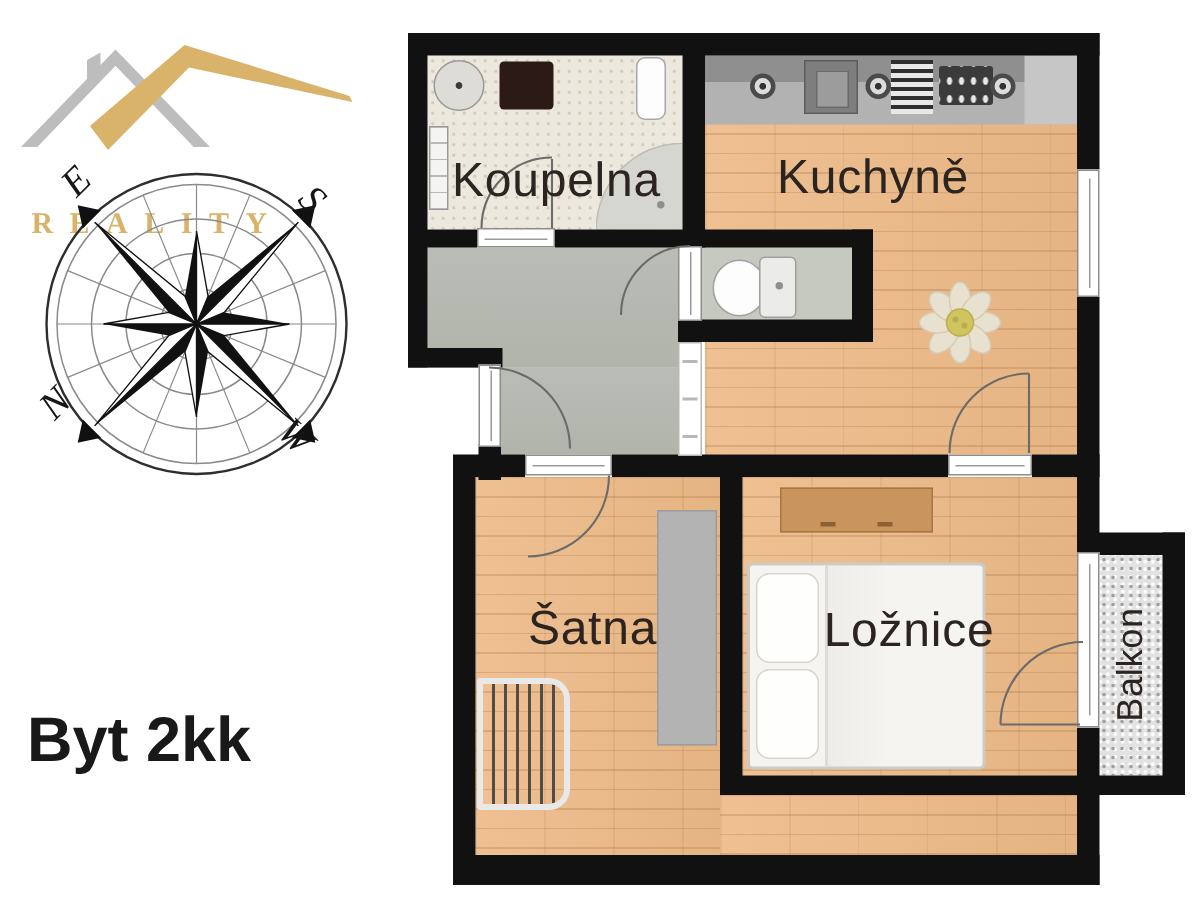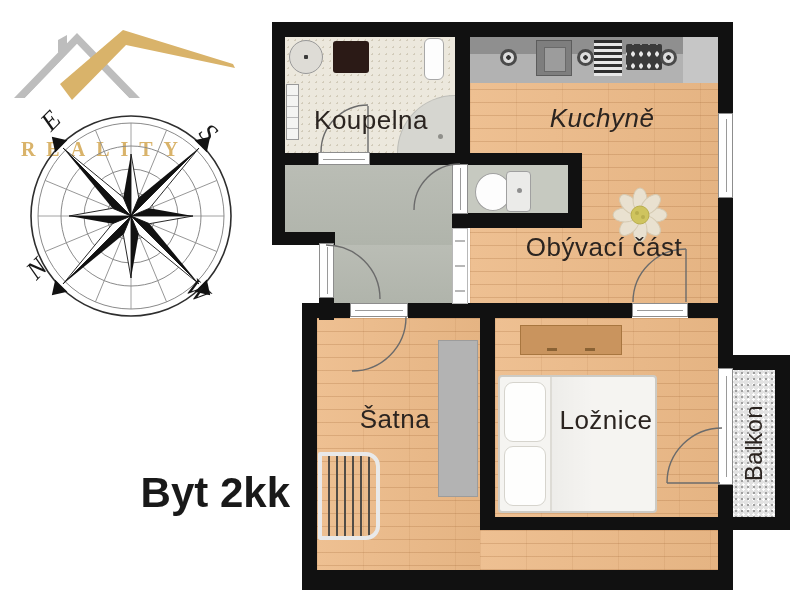--- a/index.html
+++ b/index.html
@@ -19,25 +19,25 @@
     background-size:7px 7px;}
   .floor-wc{background:#c6c9c0;}
   .floor-balcony{background:#e2e2e2;
     background-image:
       radial-gradient(#9f9f9f 1px, rgba(0,0,0,0) 1.4px),
       radial-gradient(#ffffff 1px, rgba(0,0,0,0) 1.4px);
     background-size:6px 6px,5px 5px;background-position:0 0,3px 2px;}
   .frame{position:absolute;background:#ffffff;border:1px solid #8d8d8d;box-sizing:border-box;}
   .frame .mid-h{position:absolute;left:8%;right:8%;top:50%;height:1px;background:#9a9a9a;}
   .frame .mid-v{position:absolute;top:6%;bottom:6%;left:50%;width:1px;background:#9a9a9a;}
-  .rlabel{position:absolute;transform:translate(-50%,-50%);color:#2b2420;font-size:26px;
+  .rlabel{position:absolute;transform:translate(-50%,-50%);color:#2b2420;font-size:32px;
           white-space:nowrap;letter-spacing:.5px;}
   .rlabel.rot{transform:translate(-50%,-50%) rotate(-90deg);font-size:24px;}
   .furn{position:absolute;box-sizing:border-box;}
-  #title{position:absolute;left:18px;top:468px;width:272px;text-align:right;
+  #title{position:absolute;left:18px;top:468px;width:272px;text-align:left;
          color:#191919;font-weight:bold;font-size:42px;line-height:49px;}
   #brand-name{position:absolute;left:16px;top:96px;width:208px;text-align:center;
       font-family:"Liberation Serif",serif;font-size:30px;letter-spacing:6px;color:#c9c9c9;}
   #brand-sub{position:absolute;left:16px;top:138px;width:178px;text-align:center;
       font-family:"Liberation Serif",serif;font-size:20px;letter-spacing:11px;color:#d9b36a;font-weight:bold;}
   svg text.cletter{font-family:"Liberation Serif",serif;font-style:italic;font-size:26px;fill:#161616;}
   .tickset{position:absolute;display:flex;flex-direction:column;justify-content:space-around;}
   .tickset i{display:block;height:2px;background:#b8b8b8;margin:0 2px;}
 </style>
 </head>
@@ -228,19 +228,18 @@
         <ellipse cx="15" cy="0" rx="12" ry="7" transform="rotate(270)"></ellipse>
         <ellipse cx="15" cy="0" rx="12" ry="7" transform="rotate(315)"></ellipse>
       </g>
       <circle cx="0" cy="0" r="9" fill="#cfc45e" stroke="#b9ae4e"></circle>
       <circle cx="-3" cy="-2" r="2" fill="#b9ae4e"></circle>
       <circle cx="3" cy="2" r="2" fill="#b9ae4e"></circle>
     </g>
   </svg>
 
   <div class="rlabel" style="left:371px;top:120px;">Koupelna</div>
-  <div class="rlabel" style="left:602px;top:118px;font-style:italic;">Kuchyně</div>
-  <div class="rlabel" style="left:604px;top:247px;">Obývací část</div>
+  <div class="rlabel" style="left:582px;top:118px;">Kuchyně</div>
   <div class="rlabel" style="left:395px;top:419px;">Šatna</div>
   <div class="rlabel" style="left:606px;top:420px;">Ložnice</div>
   <div class="rlabel rot" style="left:754px;top:443px;">Balkon</div>
 
 </div>
 
 </body></html>

